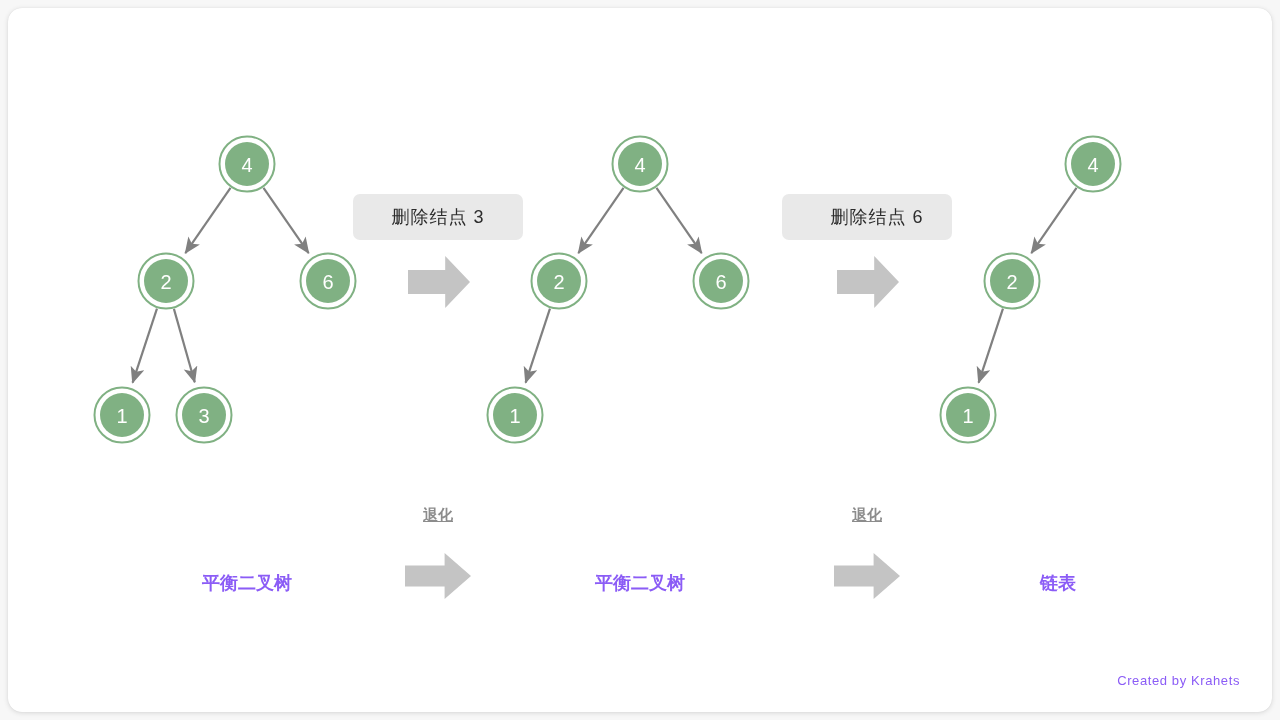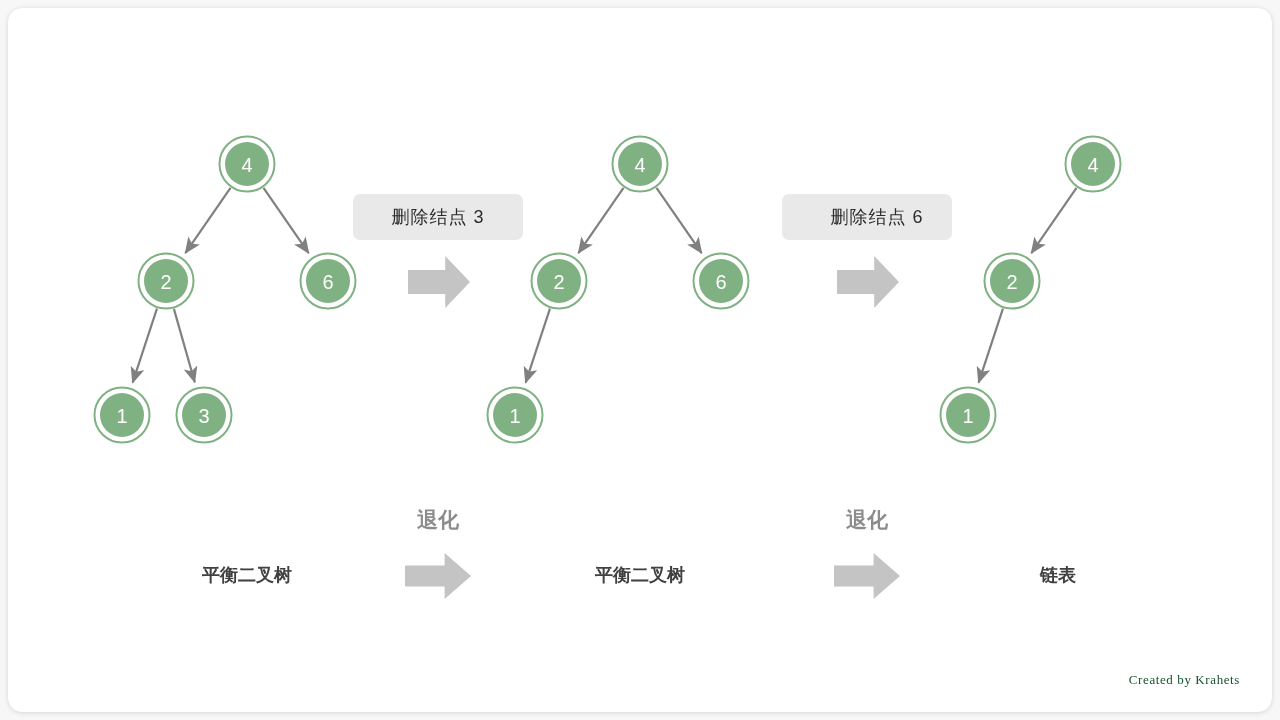--- a/index.html
+++ b/index.html
@@ -57,42 +57,44 @@
     display: flex;
     align-items: center;
     justify-content: center;
     letter-spacing: 1px;
   }
   .caption {
     position: absolute;
     font-family: "Liberation Sans", "DejaVu Sans", sans-serif;
     font-size: 18px;
     font-weight: bold;
-    color: #404040;
+    color: #8b5cf6;
     text-align: center;
     white-space: nowrap;
     transform: translateX(-50%);
+    margin-top: 8px;
   }
   .degen-label {
     position: absolute;
     font-family: "Liberation Sans", "DejaVu Sans", sans-serif;
-    font-size: 21px;
+    font-size: 15px;
     font-weight: bold;
     color: #8c8c8c;
     text-align: center;
     white-space: nowrap;
     transform: translateX(-50%);
+    text-decoration: underline;
   }
   .credit {
     position: absolute;
     right: 40px;
     bottom: 32px;
-    font-family: Liberation Serif, serif;
+    font-family: Liberation Sans, sans-serif;
     font-size: 13px;
-    color: #14532d;
+    color: #8b5cf6;
     letter-spacing: 0.6px;
   }
 </style>
 </head>
 <body>
 
 <div id="canvas">
   <div class="card"></div>
 
   <svg id="scene" viewBox="0 0 1280 720" xmlns="http://www.w3.org/2000/svg">

